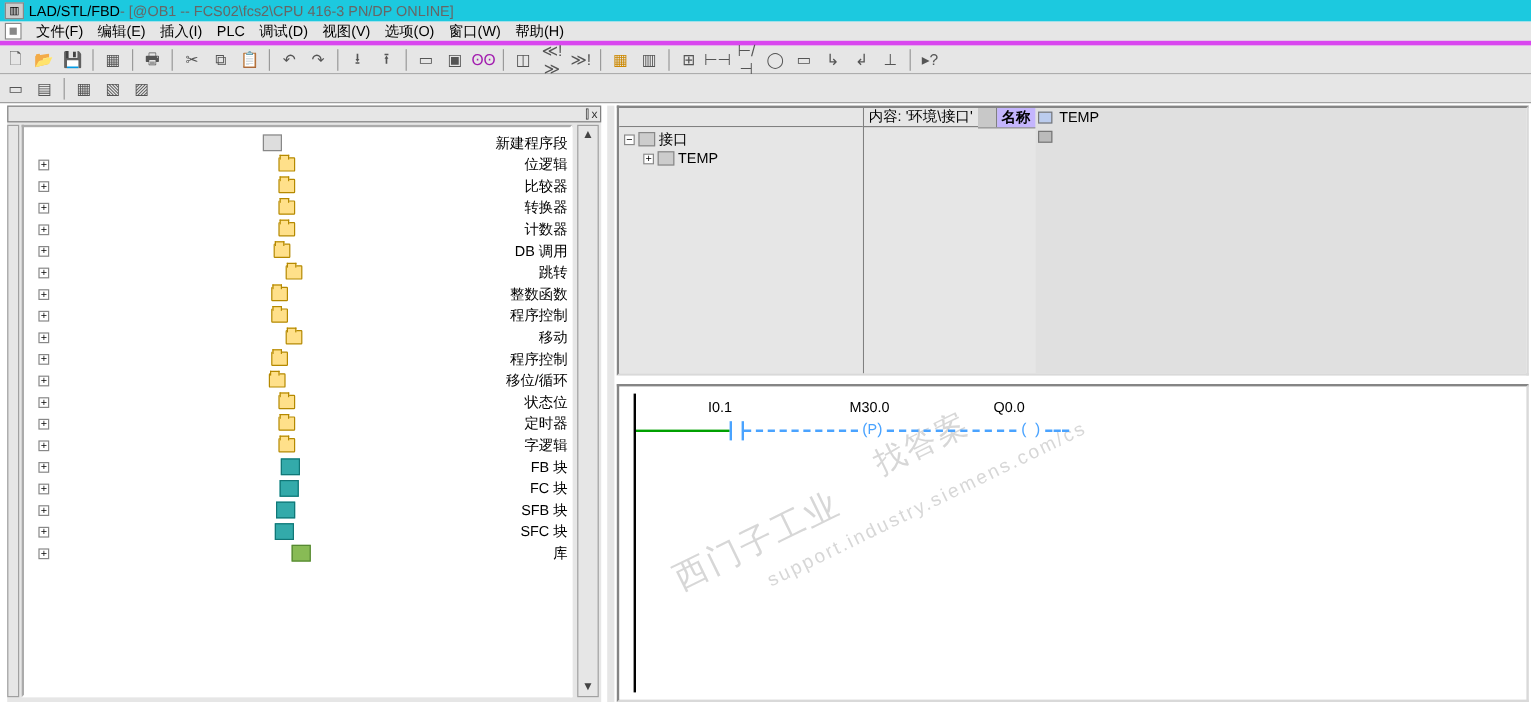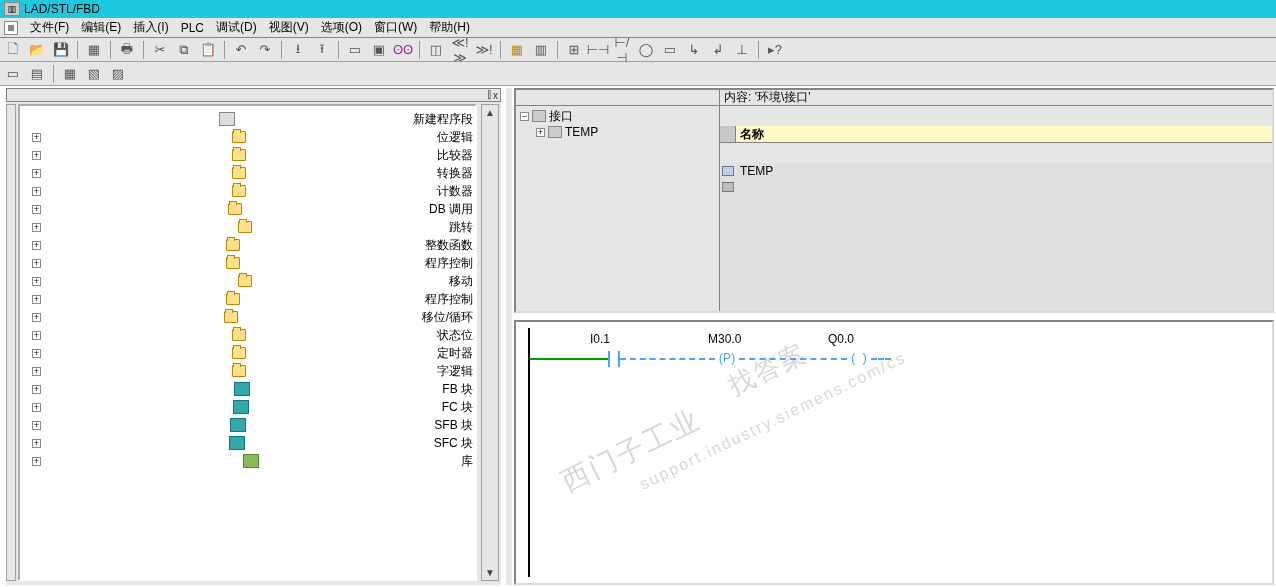--- a/index.html
+++ b/index.html
@@ -5,21 +5,21 @@
 * { box-sizing: border-box; margin: 0; padding: 0; font-family: "Microsoft YaHei", Tahoma, sans-serif; font-size: 12px; }
 html, body { width: 1276px; height: 587px; overflow: hidden; background: #fff; }
 
 
 .title-bar { height: 18px; background: #1cc9df; display: flex; align-items: center; padding: 0 4px; }
 .title-bar .icon-app { width: 16px; height: 14px; background: #ccc; border: 1px solid #888; margin-right: 4px; display: inline-flex; align-items: center; justify-content: center; font-size: 9px; }
 .title-bar .ttl { color: #000; font-size: 12px; }
 .title-bar .ttl2 { color: #666; }
 
 
-.menu-bar { height: 20px; background: #e6e6e6; border-bottom: 1px solid #d946ef; display: flex; align-items: center; padding: 0 2px; }
+.menu-bar { height: 20px; background: #e6e6e6; border-bottom: 4px solid #d946ef; display: flex; align-items: center; padding: 0 2px; }
 .menu-bar .mdi-icon { width: 14px; height: 14px; margin: 0 6px 0 2px; border: 1px solid #888; background: #fff; position: relative; }
 .menu-bar .mdi-icon:before { content:""; position:absolute; inset:3px; background:#888; }
 .menu-bar .mitem { padding: 2px 6px; color: #000; cursor: default; }
 
 
 .toolbar { height: 24px; background: #e6e6e6; border-bottom: 1px solid #a0a0a0; display: flex; align-items: center; padding: 0 2px; gap: 2px; }
 .tbtn { width: 22px; height: 20px; border: 1px solid transparent; background: transparent; display: flex; align-items: center; justify-content: center; color: #555; font-size: 13px; }
 .tsep { width: 1px; height: 18px; background: #9a9a9a; margin: 0 3px; }
 
 
@@ -48,29 +48,29 @@
 .ic-multi { background:linear-gradient(90deg,#e33 33%,#3a3 33% 66%,#33e 66%); border:1px solid #555;}
 
 
 .right-root { position: absolute; left: 512px; top: 0; right: 0; bottom: 0; }
 
 .vsplit { position:absolute; left:504px; top:0; width:6px; bottom:0; background:#e6e6e6; cursor:col-resize;}
 
 
 .top-right { position: absolute; left: 0; top: 0; right: 0; height: 225px; display: flex; border: 2px inset #d9d9d9; }
 .tr-left { width: 204px; border-right: 1px solid #808080; background: #e6e6e6; display:flex; flex-direction:column; }
-.tr-right { flex: 1; background: #e6e6e6; display:flex; flex-direction:column;gap:20px; }
+.tr-right { flex: 1; background: #e6e6e6; display:flex; flex-direction:row; }
 .pane-title { height: 16px; background: #e6e6e6; border-bottom: 1px solid #808080; padding: 0 4px; display:flex; align-items:center; }
 .tr-left .tree2 { padding: 2px; background:#e6e6e6; flex:1;}
 .tree2-row { display:flex; align-items:center; height:16px; gap:3px; }
 .tree2-row .exp { width:9px; height:9px; border:1px solid #888; font-size:9px; line-height:7px; text-align:center; background:#fff;}
 .tree2-row .ic2 { width:14px; height:12px; border:1px solid #888; background:#ccc;}
 .grid-head { height: 17px; display:flex; border-bottom: 1px solid #808080; }
 .grid-head .gh0 { width: 16px; background:#c8c8c8; border-right:1px solid #808080;}
-.grid-head .gh1 { flex:1; background:#fef9c3; padding:0 4px; font-weight:bold; display:flex; align-items:center;}
+.grid-head .gh1 { flex:1; background:#c4b5fd; padding:0 4px; font-weight:bold; display:flex; align-items:center;}
 .grid-body { flex:1; background:#e0e0e0; }
 .grid-row { height:16px; display:flex; align-items:center;}
 .grid-row .gc0 { width:16px; display:flex; justify-content:center;}
 .grid-row .gc1 { flex:1; padding:0 4px; }
 .gic { width:12px; height:10px; border:1px solid #777; background:#bbb;}
 .gic.temp { background:#bce;}
 
 
 .bottom-right { position: absolute; left: 0; top: 232px; right: 0; bottom: 0; border: 2px inset #d9d9d9; background: #fff; overflow:hidden; }
 .ladder { position:relative; width:100%; height:100%; }
@@ -89,20 +89,21 @@
 
 
 .watermark { position:absolute; pointer-events:none; color:#d3d3d3; font-size:28px; transform: rotate(-26deg); opacity:0.9; letter-spacing:2px; }
 </style>
 </head>
 <body>
 
 <div class="title-bar">
   <span class="icon-app">▥</span>
   <span class="ttl">LAD/STL/FBD</span>
+  <span class="ttl ttl2">  - [@OB1 -- FCS02\fcs2\CPU 416-3 PN/DP  ONLINE]</span>
 </div>
 
 <div class="menu-bar">
   <span class="mdi-icon"></span>
   <span class="mitem">文件(F)</span>
   <span class="mitem">编辑(E)</span>
   <span class="mitem">插入(I)</span>
   <span class="mitem">PLC</span>
   <span class="mitem">调试(D)</span>
   <span class="mitem">视图(V)</span>

